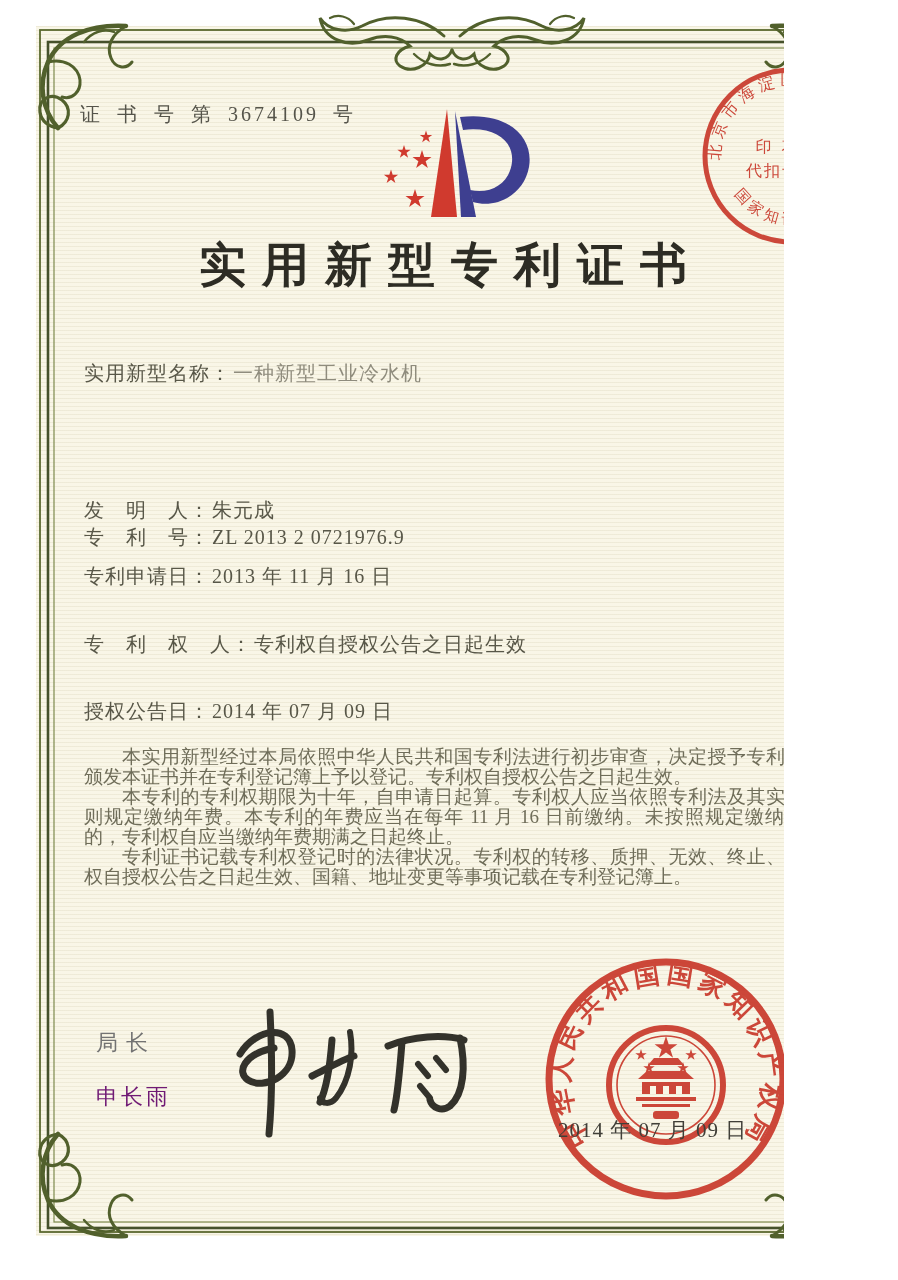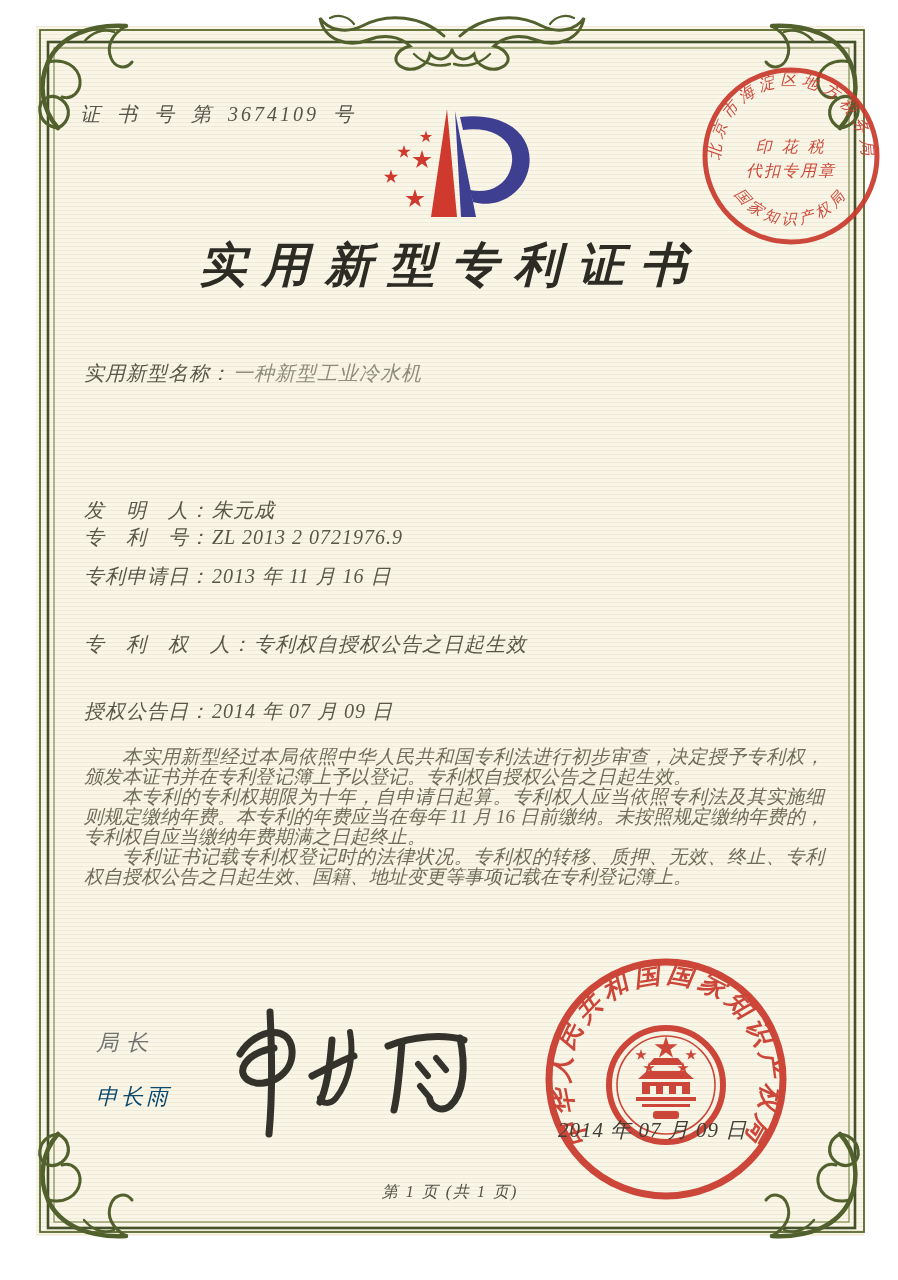--- a/index.html
+++ b/index.html
@@ -1,17 +1,17 @@
 <!DOCTYPE html>
 <html><head>
 <meta charset="utf-8">
 <style>
   html,body{margin:0;padding:0;background:#ffffff;}
-  .page{position:relative;width:898px;height:1280px;background:#ffffff;overflow:hidden;
-        font-family:"Liberation Serif","DejaVu Serif",serif;font-style:italic;}
+  .page{position:relative;width:784px;height:1280px;background:#ffffff;overflow:hidden;
+        font-family:"Liberation Serif","DejaVu Serif",serif;}
   
   .paper{position:absolute;left:36px;top:26px;width:828px;height:1210px;
          background:
            repeating-linear-gradient(180deg, rgba(176,166,120,0.14) 0 1px, rgba(0,0,0,0) 1px 4px),
            #f9f6e7;}
   .border-svg{position:absolute;left:0;top:0;width:898px;height:1280px;pointer-events:none;}
   
   .cert-no{position:absolute;left:80px;top:101px;font-size:20px;color:#55544a;
            letter-spacing:3px;word-spacing:6px;}
   
@@ -24,21 +24,21 @@
   .field-row{position:absolute;left:84px;font-size:20px;color:#585748;letter-spacing:1px;white-space:nowrap;}
   .fr0{top:360px;text-align:center;} .fr1{top:452px;margin-top:45px;} .fr2{top:524px;} .fr3{top:563px;} .fr4{top:631px;} .fr5{top:698px;}
   .fr0 .val{color:#8f8c7d;}
   .val{margin-left:2px;}
   
   .body-text{position:absolute;left:84px;top:747px;width:740px;font-size:19px;
              line-height:20px;text-align:justify;color:#6f6d59;}
   .body-text p{margin:0;text-indent:2em;}
   
   .signer-role{position:absolute;left:96px;top:1028px;font-size:22px;color:#737373;letter-spacing:8px;}
-  .signer-name{position:absolute;left:96px;top:1082px;font-size:22px;color:#0c4a6e;letter-spacing:3px;}
+  .signer-name{position:absolute;left:96px;top:1082px;font-size:22px;color:#701a75;letter-spacing:3px;}
   .signature{position:absolute;left:212px;top:1002px;width:296px;height:142px;}
   
   .tax-seal{position:absolute;left:699px;top:64px;width:184px;height:184px;opacity:.92;}
   .office-seal{position:absolute;left:542px;top:955px;width:248px;height:248px;opacity:.93;}
   .seal-date{position:absolute;left:558px;top:1116px;width:220px;font-size:21px;
              color:#403f38;letter-spacing:1px;white-space:nowrap;}
   
   .footer{position:absolute;left:36px;top:1182px;width:828px;text-align:center;
           font-size:16px;color:#525147;letter-spacing:2px;}
   svg text{font-family:"Liberation Serif","DejaVu Serif",serif;}
@@ -180,15 +180,14 @@
         <rect x="121" y="131" width="6" height="8" fill="#f9f6e7"></rect>
         <rect x="134" y="131" width="6" height="8" fill="#f9f6e7"></rect>
         <rect x="94" y="142" width="60" height="4"></rect>
         <rect x="100" y="149" width="48" height="3"></rect>
         <rect x="111" y="156" width="26" height="8" rx="3"></rect>
       </g>
     </g>
   </svg>
   <div class="seal-date">2014 年 07 月 09 日</div>
 
-  <div class="footer">第 1 页 (共 1 页)</div>
 
 </div>
 
 </body></html>

